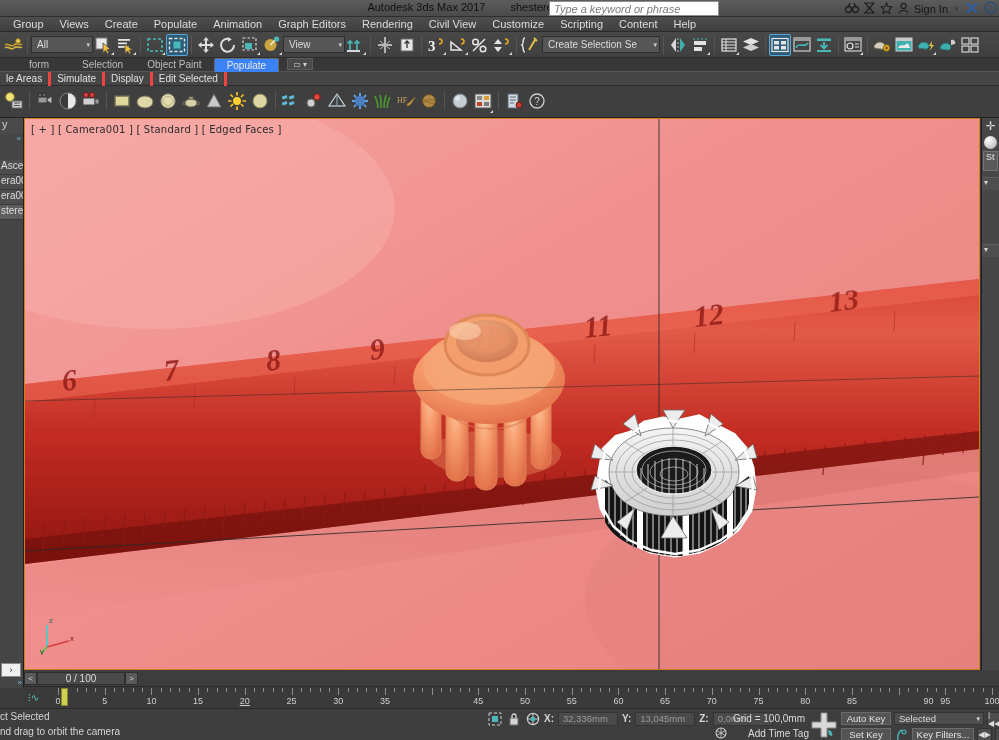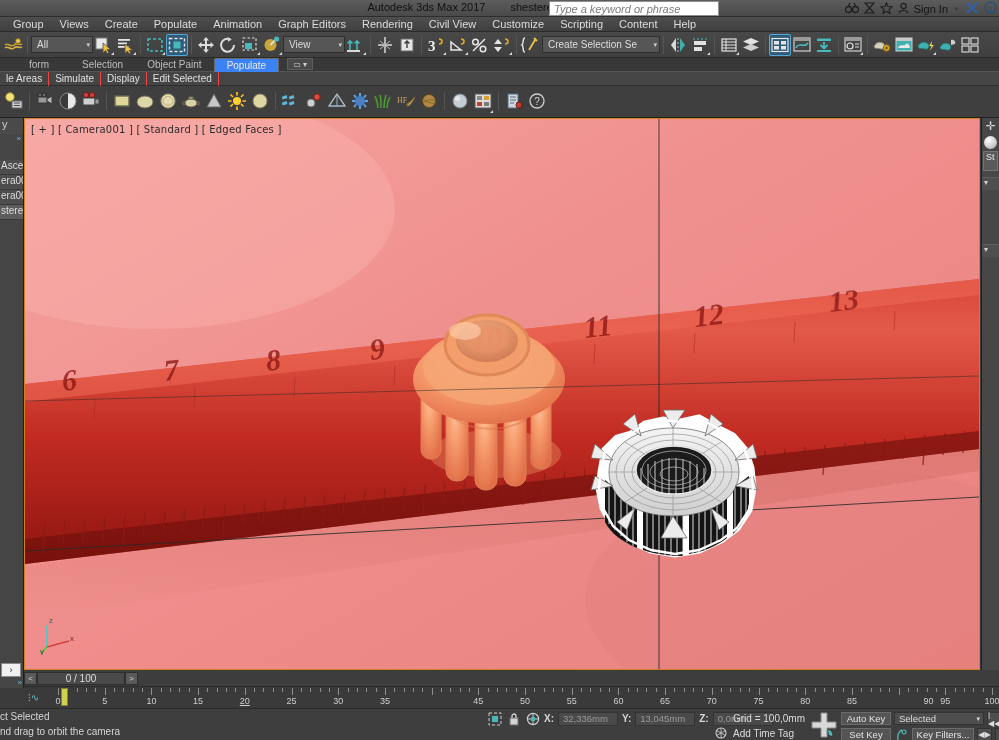--- a/index.html
+++ b/index.html
@@ -105,21 +105,21 @@
   .rtab-flyout {
     margin-left: 8px; width: 26px; height: 12px; background: #4a4a4a; border: 1px solid #5d5d5d;
     display:flex; align-items:center; justify-content:center; font-size: 8px; color:#cfcfcf;
   }
   .ribbon-sub {
     height: 14px; display: flex; align-items: center; background: #454545;
     border-bottom: 1px solid #2d2d2d;
   }
   .rsub {
     padding: 0 6px; height: 14px; line-height: 14px; font-size: 10px; color: #e0e0e0;
-    border-right: 1px solid #ef4444;
+    border-right: 3px solid #ef4444;
   }
   .ribbon-icons {
     height: 30px; display: flex; align-items: center; padding-left: 3px; gap: 1px;
     background: #3f3f3f;
   }
   .ribico { width: 22px; height: 26px; display: flex; align-items: center; justify-content: center; position: relative; }
 
   
   .left-panel {
     position: absolute; top: 118px; left: 0; width: 24px; height: 570px;
@@ -199,21 +199,21 @@
   .status-l1 { position: absolute; left: 0px; top: 2px; font-size: 10px; color: #d6d6d6; }
   .status-l2 { position: absolute; left: 0px; top: 17px; font-size: 10px; color: #d6d6d6; }
   .coord-area { position: absolute; left: 487px; top: 2px; display: flex; align-items: center; gap: 4px; }
   .cbtn { width: 15px; height: 15px; display:flex; align-items:center; justify-content:center; }
   .axis-lbl { font-size: 10px; color: #d6d6d6; font-weight: bold; }
   .axis-field {
     width: 60px; height: 14px; background: #4a4a4a; border: 1px solid #343434;
     color: #9a9a9a; font-size: 9.5px; display:flex; align-items:center; padding-left: 4px;
   }
   .grid-lbl { position: absolute; left: 733px; top: 4px; font-size: 10px; color: #dcdcdc; }
-  .addtag { position: absolute; left: 715px; top: 18px; font-size: 10px; color: #dcdcdc; display:flex; align-items:center; gap:6px;}
+  .addtag { position: absolute; left: 715px; top: 18px; font-size: 10px; color: #dcdcdc; display:flex; align-items:center; gap:21px;}
   .keyplus {
     position: absolute; left: 810px; top: 2px; width: 28px; height: 28px;
     display:flex; align-items:center; justify-content:center;
   }
   .keybtn {
     height: 13px; background: #545454; border: 1px solid #6b6b6b; color: #e2e2e2;
     font-size: 9.5px; display:flex; align-items:center; justify-content:center; padding: 0 3px;
   }
   .keysel {
     height: 13px; background: #4e4e4e; border: 1px solid #333; color: #dcdcdc;

